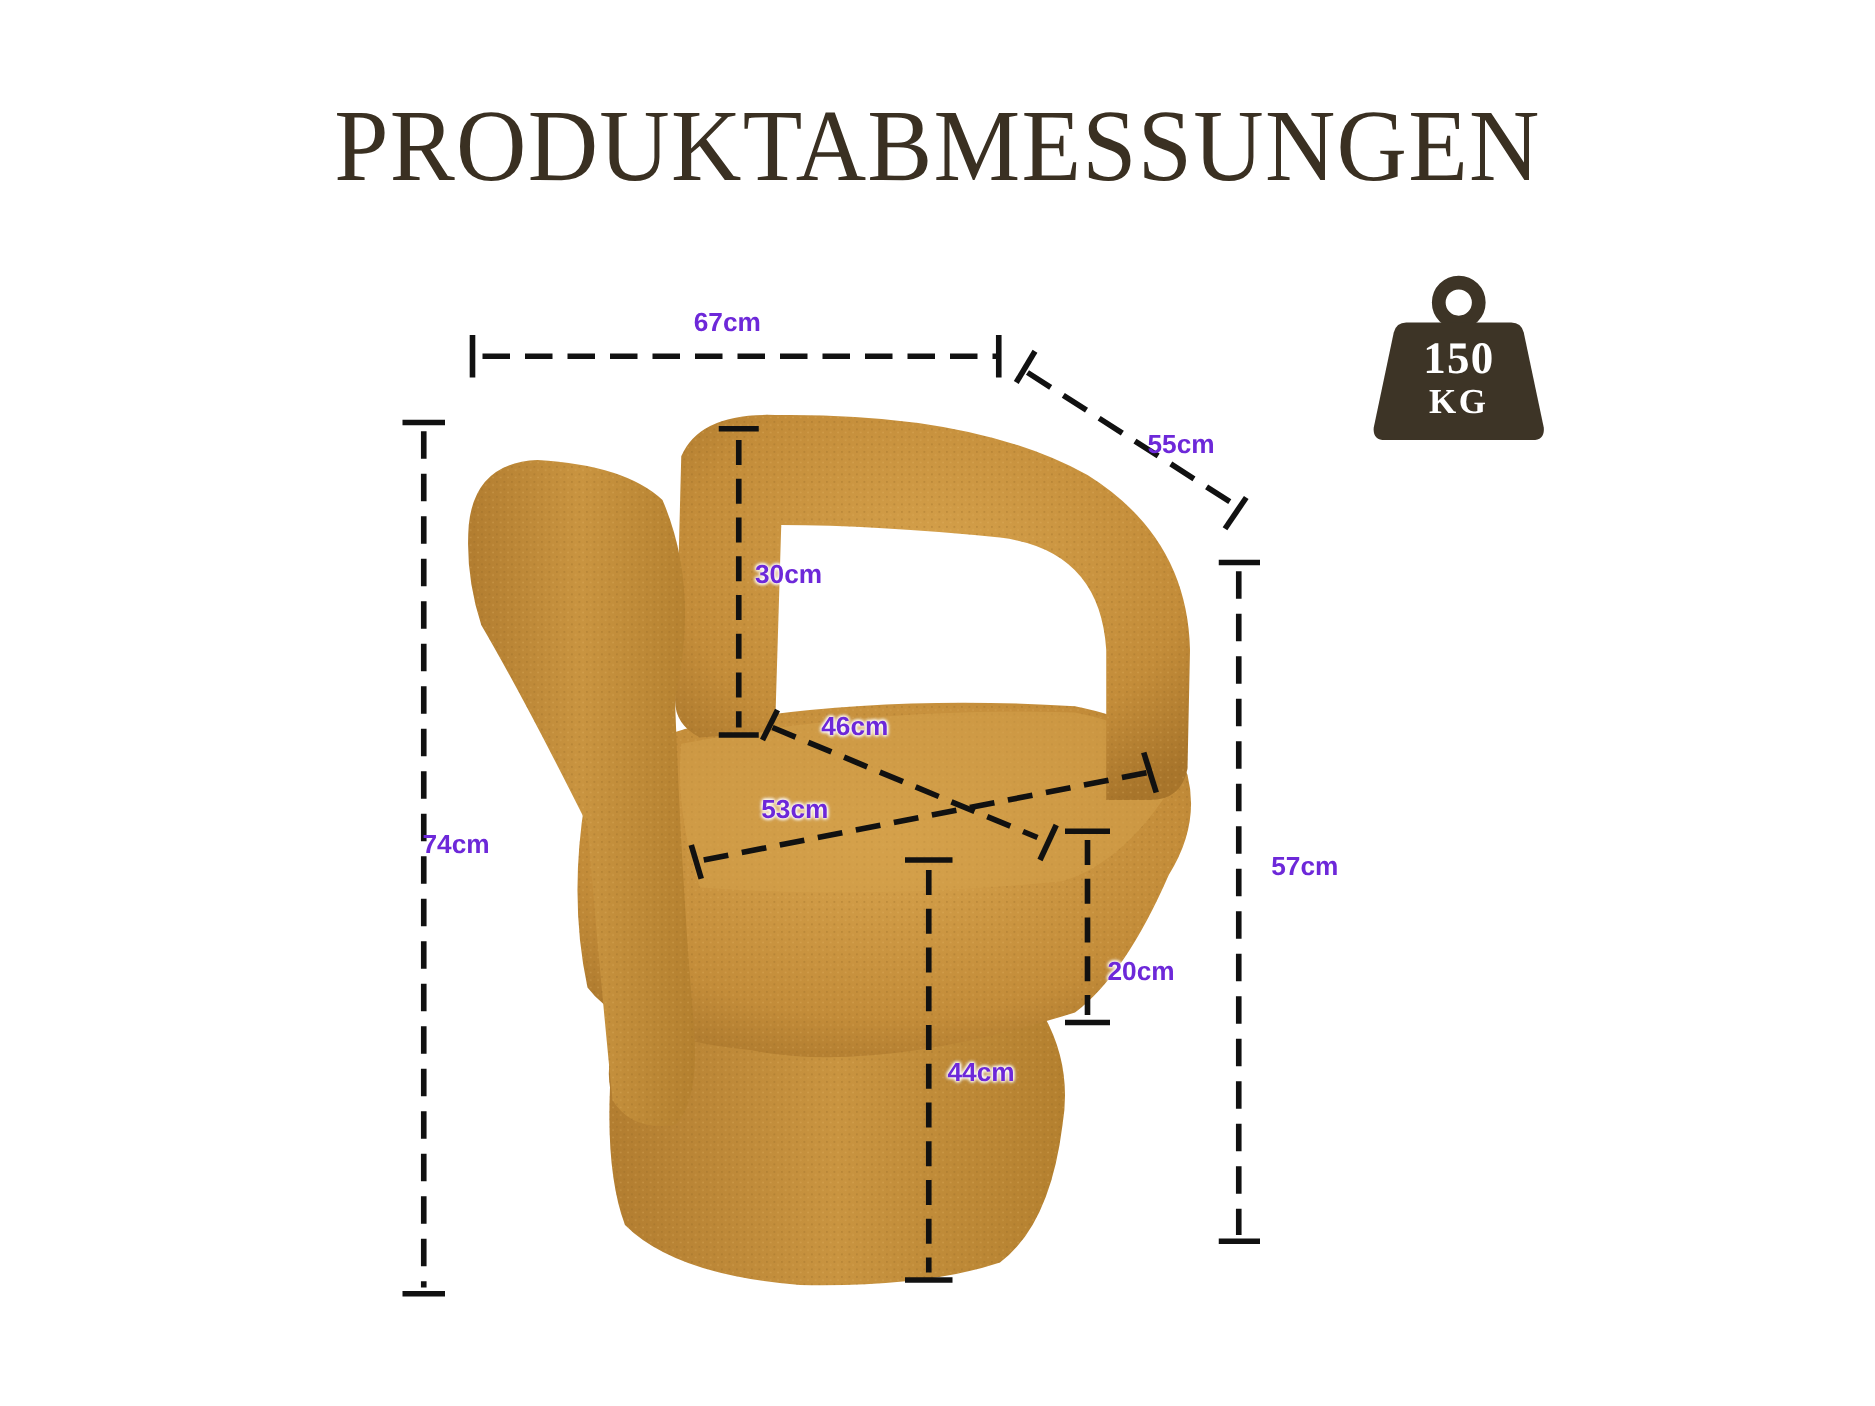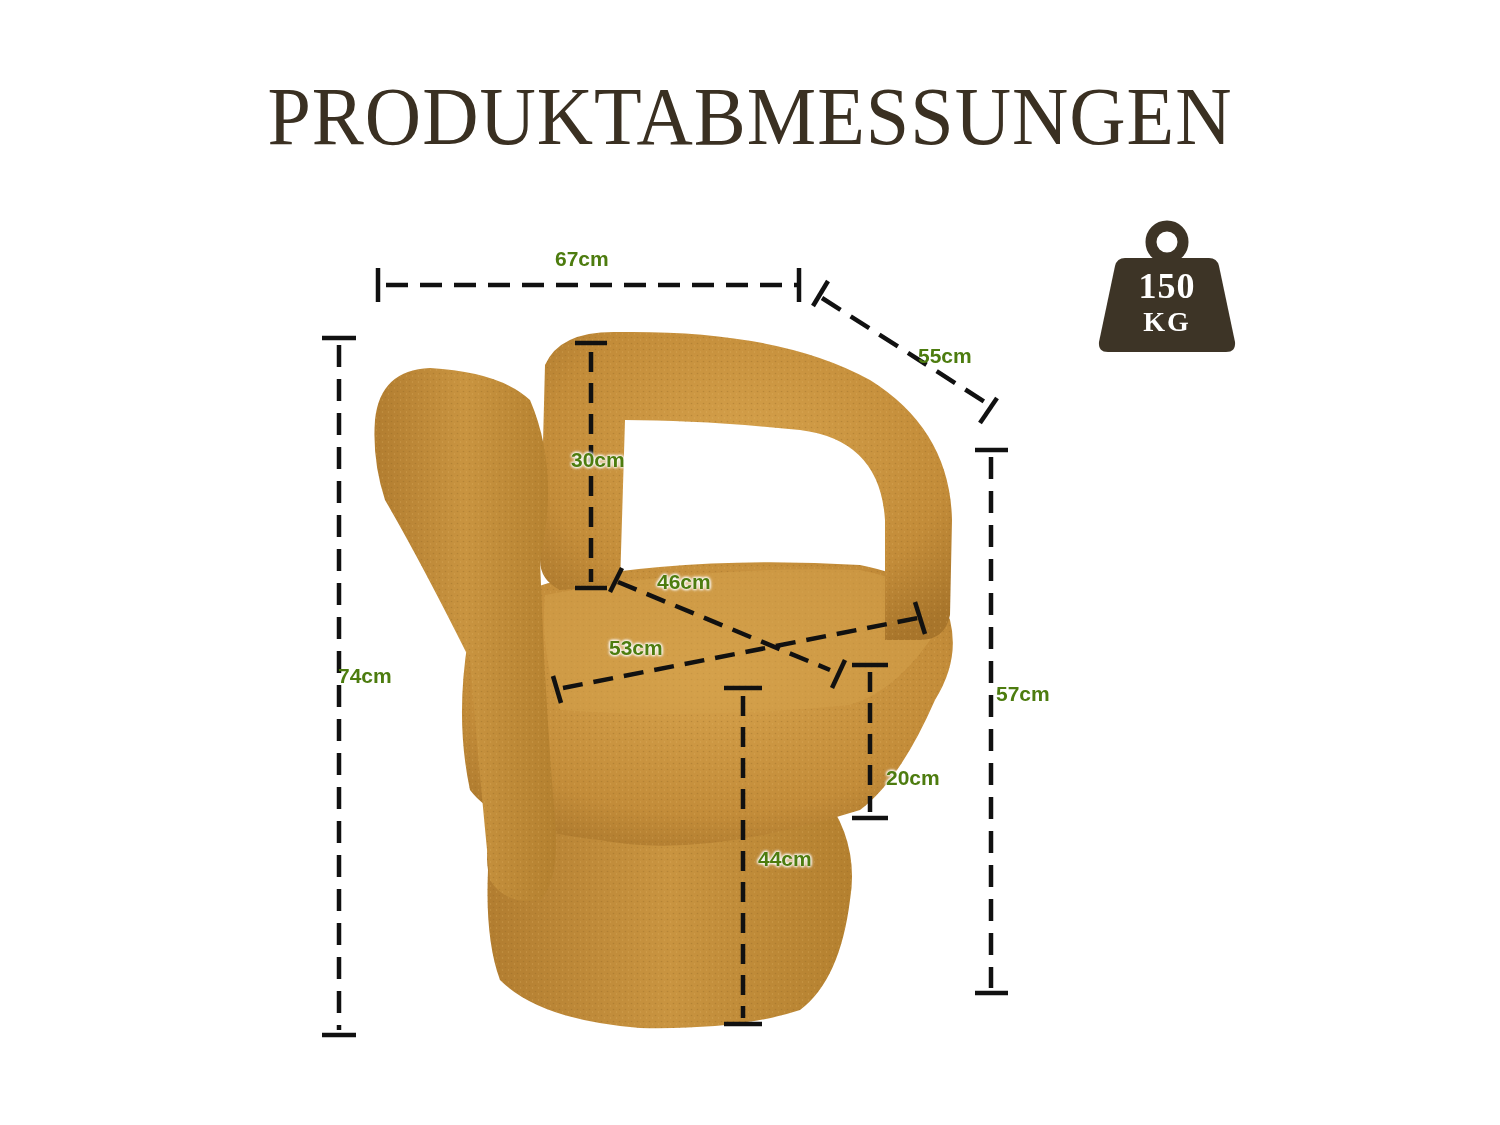--- a/index.html
+++ b/index.html
@@ -5,21 +5,21 @@
   html, body { margin: 0; padding: 0; background: #ffffff; }
   body { width: 1500px; height: 1125px; position: relative; overflow: hidden; font-family: "Liberation Sans", sans-serif; }
   .title {
     position: absolute; left: 0; top: 72px; width: 1500px; text-align: center;
     font-family: "Liberation Serif", "DejaVu Serif", serif; font-size: 78px; letter-spacing: 1px;
     color: #3a3022; transform: scaleY(1.05);
   }
   svg.main { position: absolute; left: 0; top: 0; }
   .dim {
     position: absolute; font-family: "Liberation Sans", sans-serif; font-weight: bold; font-size: 21px;
-    color: #4d7c0f; white-space: nowrap;
+    color: #6d28d9; white-space: nowrap;
   }
   .dim.halo { text-shadow: 0 0 3px #fff, 0 0 3px #fff, 0 0 3px #fff, 0 0 4px #fff; }
   .weight-badge { position: absolute; left: 1097px; top: 220px; width: 140px; height: 135px; }
   .weight-text {
     position: absolute; left: 1097px; width: 140px; text-align: center; color: #fff;
     font-family: "Liberation Serif", "DejaVu Serif", serif; font-weight: bold;
   }
 </style>
 </head>
 <body>
@@ -97,22 +97,22 @@
 
     <line x1="724" y1="688" x2="762" y2="688"></line>
     <line x1="743" y1="696" x2="743" y2="1018" stroke-dasharray="20 11"></line>
     <line x1="724" y1="1024" x2="762" y2="1024"></line>
   </g>
 </svg>
 
 <div class="dim" style="left:555px;top:247px;">67cm</div>
 <div class="dim" style="left:918px;top:320px;margin-top:24px;">55cm</div>
 <div class="dim" style="left:338px;top:664px;">74cm</div>
-<div class="dim" style="left:996px;top:682px;">57cm</div>
-<div class="dim halo" style="left:571px;top:448px;">30cm</div>
+<div class="dim" style="left:1017px;top:682px;">57cm</div>
+<div class="dim halo" style="left:604px;top:448px;">30cm</div>
 <div class="dim halo" style="left:657px;top:570px;">46cm</div>
 <div class="dim halo" style="left:609px;top:636px;">53cm</div>
 <div class="dim halo" style="left:886px;top:722px;margin-top:44px;">20cm</div>
 <div class="dim halo" style="left:758px;top:847px;">44cm</div>
 
 <svg class="weight-badge" viewBox="0 0 140 135">
   <circle cx="70" cy="22" r="16" fill="none" stroke="#3d3426" stroke-width="11"></circle>
   <path d="M28 38 L112 38 Q120 38 122 46 L138 122 Q139 132 129 132 L11 132 Q1 132 2 122 L18 46 Q20 38 28 38 Z" fill="#3d3426"></path>
 </svg>
 <div class="weight-text" style="top:265px;font-size:36px;letter-spacing:1px;">150</div>

